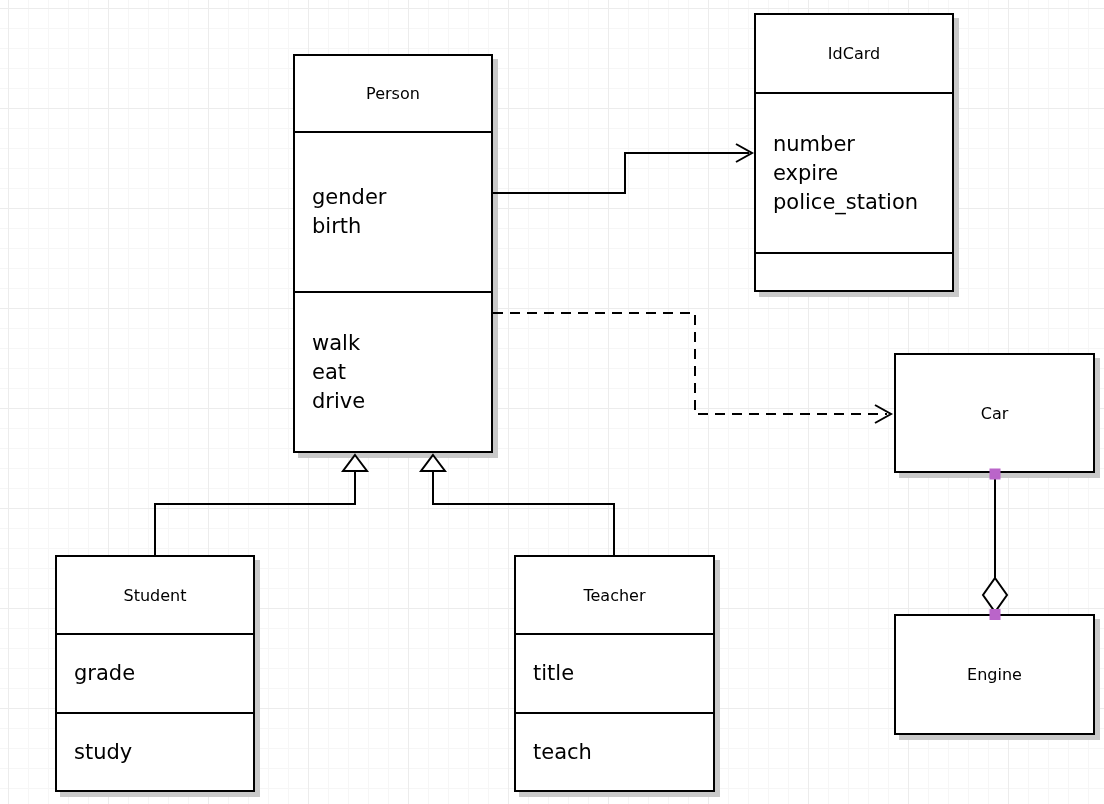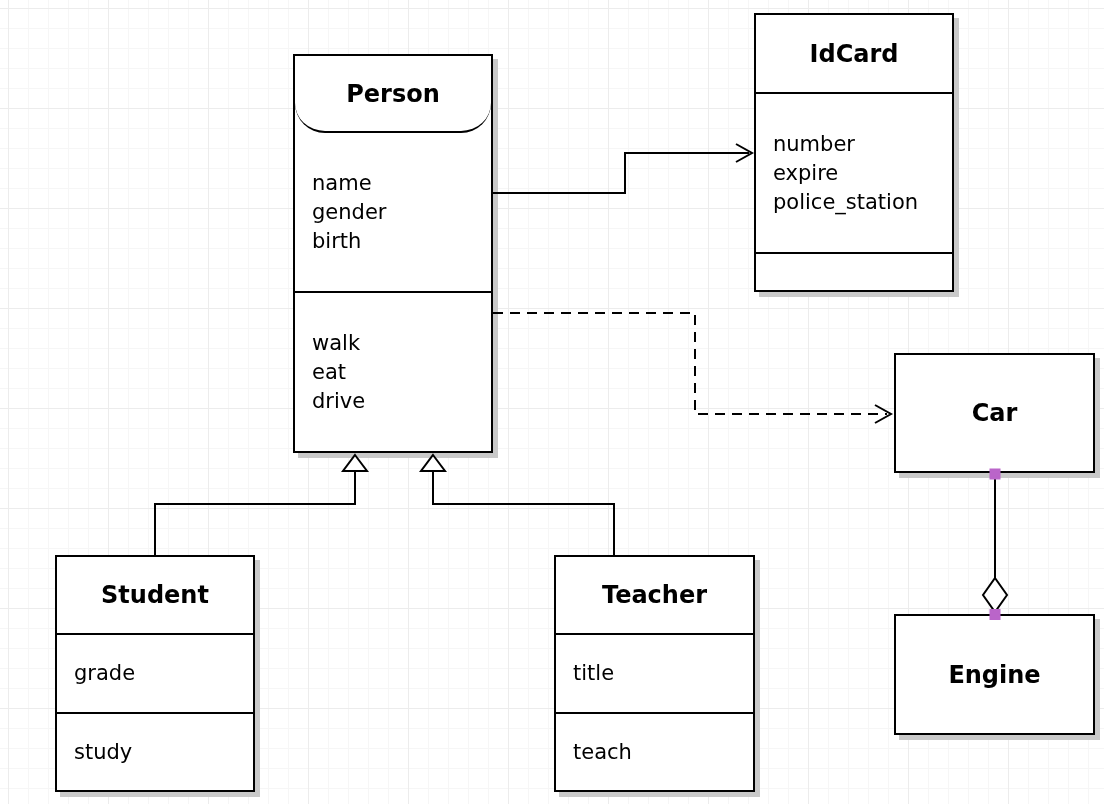--- a/index.html
+++ b/index.html
@@ -33,63 +33,63 @@
     flex-direction: column;
     z-index: 1;
     color: #000;
   }
   .uml-title {
     box-sizing: border-box;
     flex: none;
     display: flex;
     align-items: center;
     justify-content: center;
-    font-weight: bold;
-    font-size: 24px;
+    font-weight: normal;
+    font-size: 16px;
     border-bottom: 2px solid #000000;
   }
   .uml-title.solo {
     border-bottom: none;
     height: 100%;
   }
   .uml-sec {
     box-sizing: border-box;
     display: flex;
     flex-direction: column;
     justify-content: center;
     font-size: 21px;
     line-height: 29px;
     padding-left: 17px;
   }
   .uml-sec.divided { border-bottom: 2px solid #000000; }
   .uml-sec.grow { flex: 1; }
 
   
   #box-person { left: 293px; top: 54px; width: 200px; height: 399px; }
-  #box-person .uml-title { height: 77px; border-radius: 30px; }
+  #box-person .uml-title { height: 77px; }
   #box-person .sec-attrs { height: 160px; }
 
   
   #box-idcard { left: 754px; top: 13px; width: 200px; height: 279px; }
   #box-idcard .uml-title { height: 79px; }
   #box-idcard .sec-attrs { height: 160px; }
 
   
   #box-car { left: 894px; top: 353px; width: 201px; height: 120px; }
 
   
   #box-engine { left: 894px; top: 614px; width: 201px; height: 121px; }
 
   
   #box-student { left: 55px; top: 555px; width: 200px; height: 237px; }
   #box-student .uml-title { height: 78px; text-align: right; }
   #box-student .sec-attrs { height: 79px; }
 
   
-  #box-teacher { left: 514px; top: 555px; width: 201px; height: 237px; margin-left: 40px; }
+  #box-teacher { left: 514px; top: 555px; width: 201px; height: 237px; }
   #box-teacher .uml-title { height: 78px; }
   #box-teacher .sec-attrs { height: 79px; }
 
   #edges {
     position: absolute;
     left: 0; top: 0;
     width: 1104px;
     height: 804px;
     z-index: 2;
     pointer-events: none;
@@ -98,21 +98,20 @@
   #edges .hollow { stroke: #000000; stroke-width: 2; fill: #ffffff; }
 </style>
 </head>
 <body>
 
 <div id="canvas">
 
   <div class="uml-class" id="box-person">
     <div class="uml-title">Person</div>
     <div class="uml-sec sec-attrs divided">
-      <div>name</div>
       <div>gender</div>
       <div>birth</div>
     </div>
     <div class="uml-sec grow">
       <div>walk</div>
       <div>eat</div>
       <div>drive</div>
     </div>
   </div>
 

